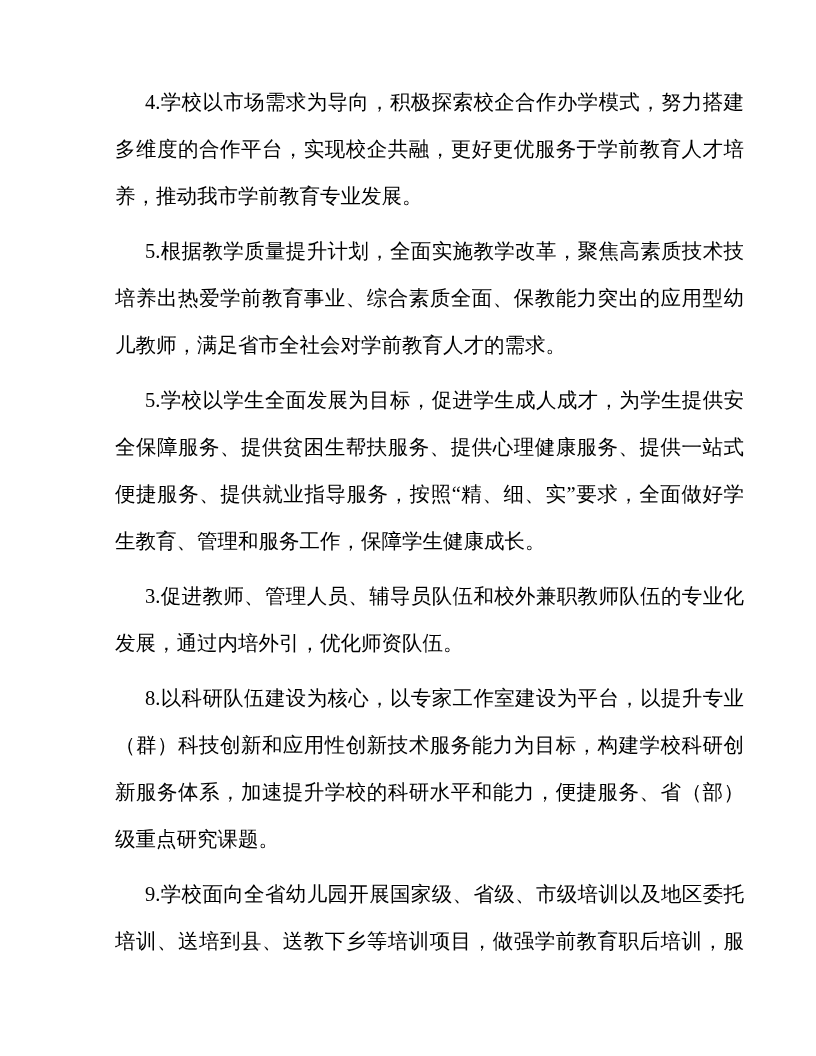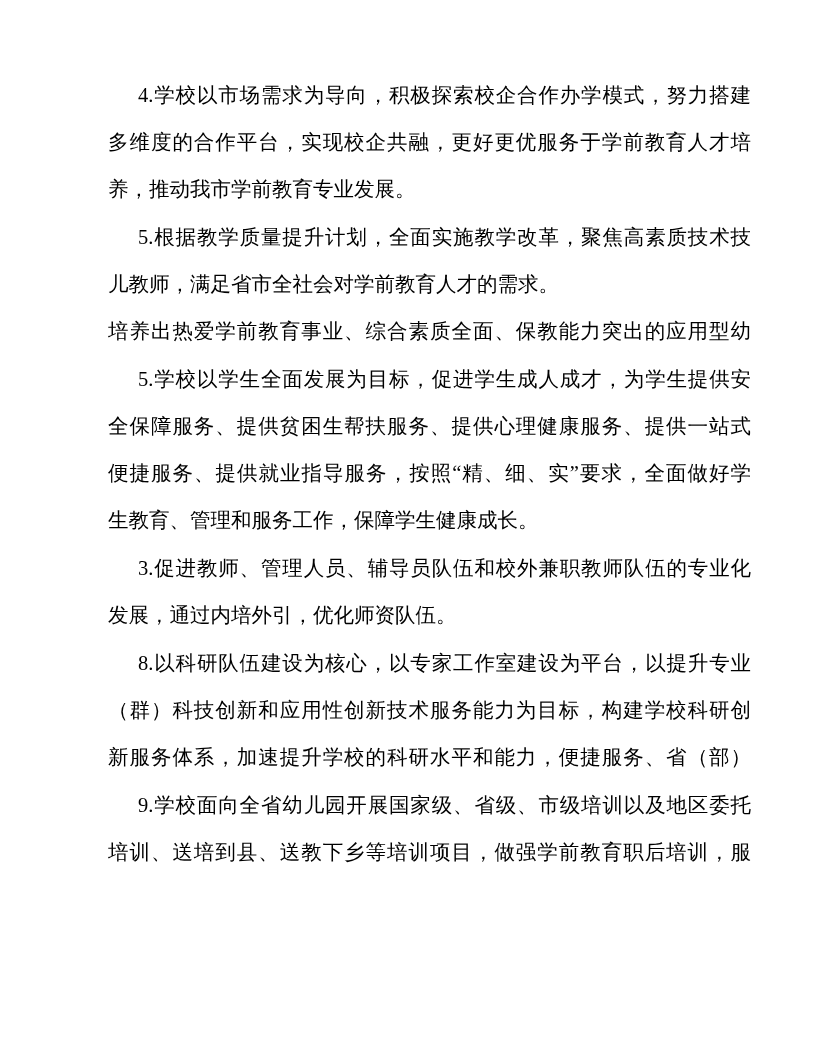--- a/index.html
+++ b/index.html
@@ -16,21 +16,21 @@
     font-family: "Liberation Serif", "DejaVu Serif", serif;
     color: #000000;
   }
   .doc-body {
     position: absolute;
     left: 107px;
     top: 71px;
     width: 645px;
   }
   .paragraph {
-    margin: 1px;
+    margin: 8px;
     padding: 0;
   }
   .line {
     height: 47px;
     line-height: 47px;
     font-size: 20.5px;
     white-space: nowrap;
     overflow: hidden;
     text-align: justify;
     text-align-last: justify;
@@ -49,36 +49,37 @@
 
 <div class="page">
   <div class="doc-body" style="background: rgb(255, 255, 255); color: rgb(0, 0, 0);">
       <div class="paragraph">
         <div class="line first">4.学校以市场需求为导向，积极探索校企合作办学模式，努力搭建</div>
         <div class="line">多维度的合作平台，实现校企共融，更好更优服务于学前教育人才培</div>
         <div class="line last">养，推动我市学前教育专业发展。</div>
       </div>
       <div class="paragraph">
         <div class="line first">5.根据教学质量提升计划，全面实施教学改革，聚焦高素质技术技</div>
+        <div class="line">培养出热爱学前教育事业、综合素质全面、保教能力突出的应用型幼</div>
         <div class="line last">儿教师，满足省市全社会对学前教育人才的需求。</div>
-        <div class="line">培养出热爱学前教育事业、综合素质全面、保教能力突出的应用型幼</div>
       </div>
       <div class="paragraph">
         <div class="line first">5.学校以学生全面发展为目标，促进学生成人成才，为学生提供安</div>
         <div class="line">全保障服务、提供贫困生帮扶服务、提供心理健康服务、提供一站式</div>
         <div class="line">便捷服务、提供就业指导服务，按照“精、细、实”要求，全面做好学</div>
         <div class="line last">生教育、管理和服务工作，保障学生健康成长。</div>
       </div>
       <div class="paragraph">
         <div class="line first">3.促进教师、管理人员、辅导员队伍和校外兼职教师队伍的专业化</div>
         <div class="line last">发展，通过内培外引，优化师资队伍。</div>
       </div>
       <div class="paragraph">
         <div class="line first">8.以科研队伍建设为核心，以专家工作室建设为平台，以提升专业</div>
         <div class="line">（群）科技创新和应用性创新技术服务能力为目标，构建学校科研创</div>
         <div class="line">新服务体系，加速提升学校的科研水平和能力，便捷服务、省（部）</div>
+        <div class="line last">级重点研究课题。</div>
       </div>
       <div class="paragraph">
         <div class="line first">9.学校面向全省幼儿园开展国家级、省级、市级培训以及地区委托</div>
         <div class="line">培训、送培到县、送教下乡等培训项目，做强学前教育职后培训，服</div>
       </div>
     </div>
 </div>
 
 </body></html>

